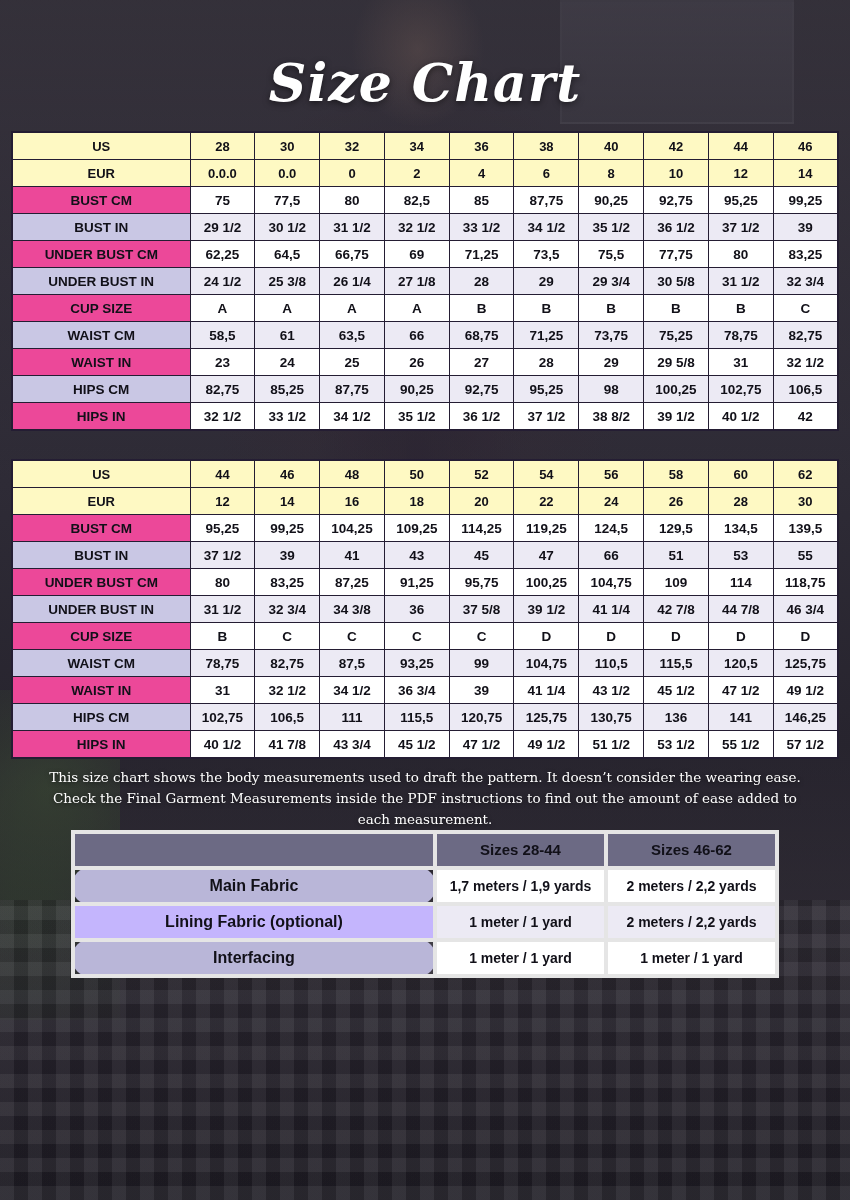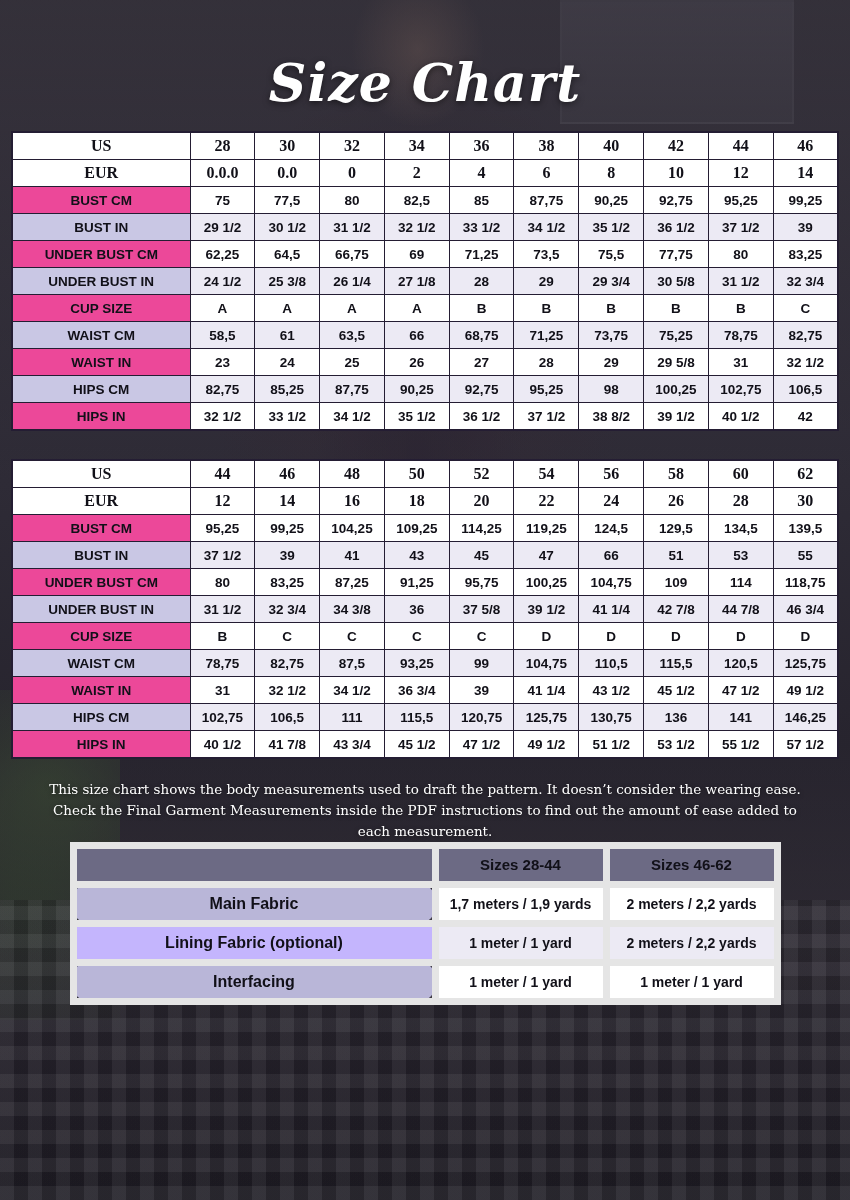--- a/index.html
+++ b/index.html
@@ -95,34 +95,33 @@
   table.size-table td, table.size-table th {
     border: 1px solid #241d33;
     text-align: center;
     height: 24px;
     color: #111018;
     font-weight: bold;
     padding: 1px 2px;
     white-space: nowrap;
   }
   .hdr-row td {
-    background: #ffffff;
+    background: #fef9c3;
     color: #ffffff;
-    font-size: 16px;
-    font-family: Liberation Serif, serif;
+    font-size: 13px;
   }
   .lbl-a { background: #ec4899; }
   .lbl-b { background: #c9c7e4; }
   .val-a { background: #ffffff; }
   .val-b { background: #eceaf4; }
   .col-label { width: 178px; }
 
   .note {
     width: 760px;
-    margin: 20px auto 0 auto;
+    margin: 8px auto 0 auto;
     text-align: center;
     color: #ffffff;
     font-family: "DejaVu Serif", serif;
     font-size: 13.5px;
     line-height: 1.55;
     text-shadow: 0 1px 4px rgba(0,0,0,.6);
   }
 
   .fabric-heading {
     text-align: center;
@@ -136,21 +135,21 @@
 
   table.fabric-table {
     border-collapse: collapse;
     table-layout: fixed;
     margin: 0 auto;
     width: 704px;
     border: 2px solid #241d33;
     font-size: 14px;
   }
   table.fabric-table td {
-    border: 7px solid #e5e5e5;
+    border: 4px solid #e5e5e5;
     height: 30px;
     text-align: center;
     color: #111018;
     font-weight: bold;
     padding: 1px 4px;
   }
   .fab-corner { background: #6c6a84; width: 362px; }
   .fab-hdr { background: #6c6a84; color: #fff; font-size: 15px; }
   .fab-lbl-a { background: #b9b6d8; font-size: 16px; border-radius: 15px; }
   .fab-lbl-b { background: #c4b5fd; font-size: 16px; }

